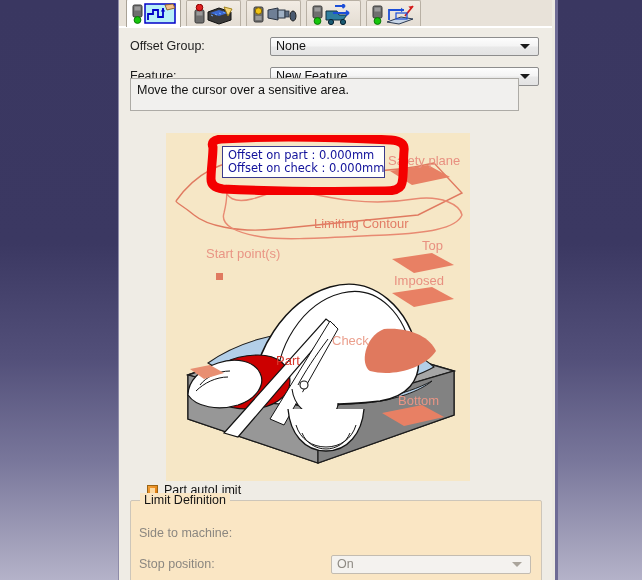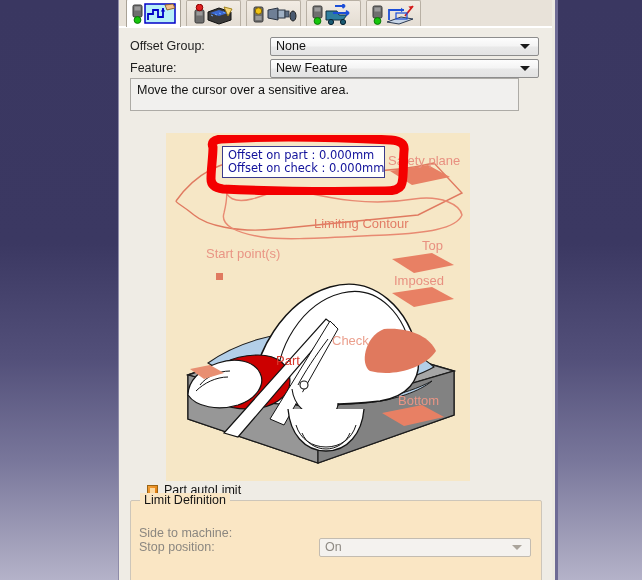--- a/index.html
+++ b/index.html
@@ -290,21 +290,21 @@
     <div class="panel-body">
 
       <div class="formrow" style="margin-top:7px;">
         <span class="lab">Offset Group:</span>
         <div class="combo">
           <span>None</span>
           <span class="arrow"></span>
         </div>
       </div>
 
-      <div class="formrow" style="margin-top:0;">
+      <div class="formrow" style="margin-top:8px;">
         <span class="lab">Feature:</span>
         <div class="combo">
           <span>New Feature</span>
           <span class="arrow"></span>
         </div>
       </div>
 
       <div class="msgbox">
         <span>Move the cursor over a sensitive area.</span>
       </div>
@@ -392,21 +392,21 @@
         <span class="txt">Part autoLimit</span>
       </div>
 
       <div class="groupbox">
         <span class="gtitle">Limit Definition</span>
 
         <div class="grow" style="top:22px;">
           <span class="glab">Side to machine:</span>
         </div>
 
-        <div class="grow" style="top:36px;">
+        <div class="grow" style="top:53px;gap:12px;">
           <span class="glab">Stop position:</span>
           <div class="combo disabled">
             <span>On</span>
             <span class="arrow"></span>
           </div>
         </div>
 
       </div>
 
     </div>

